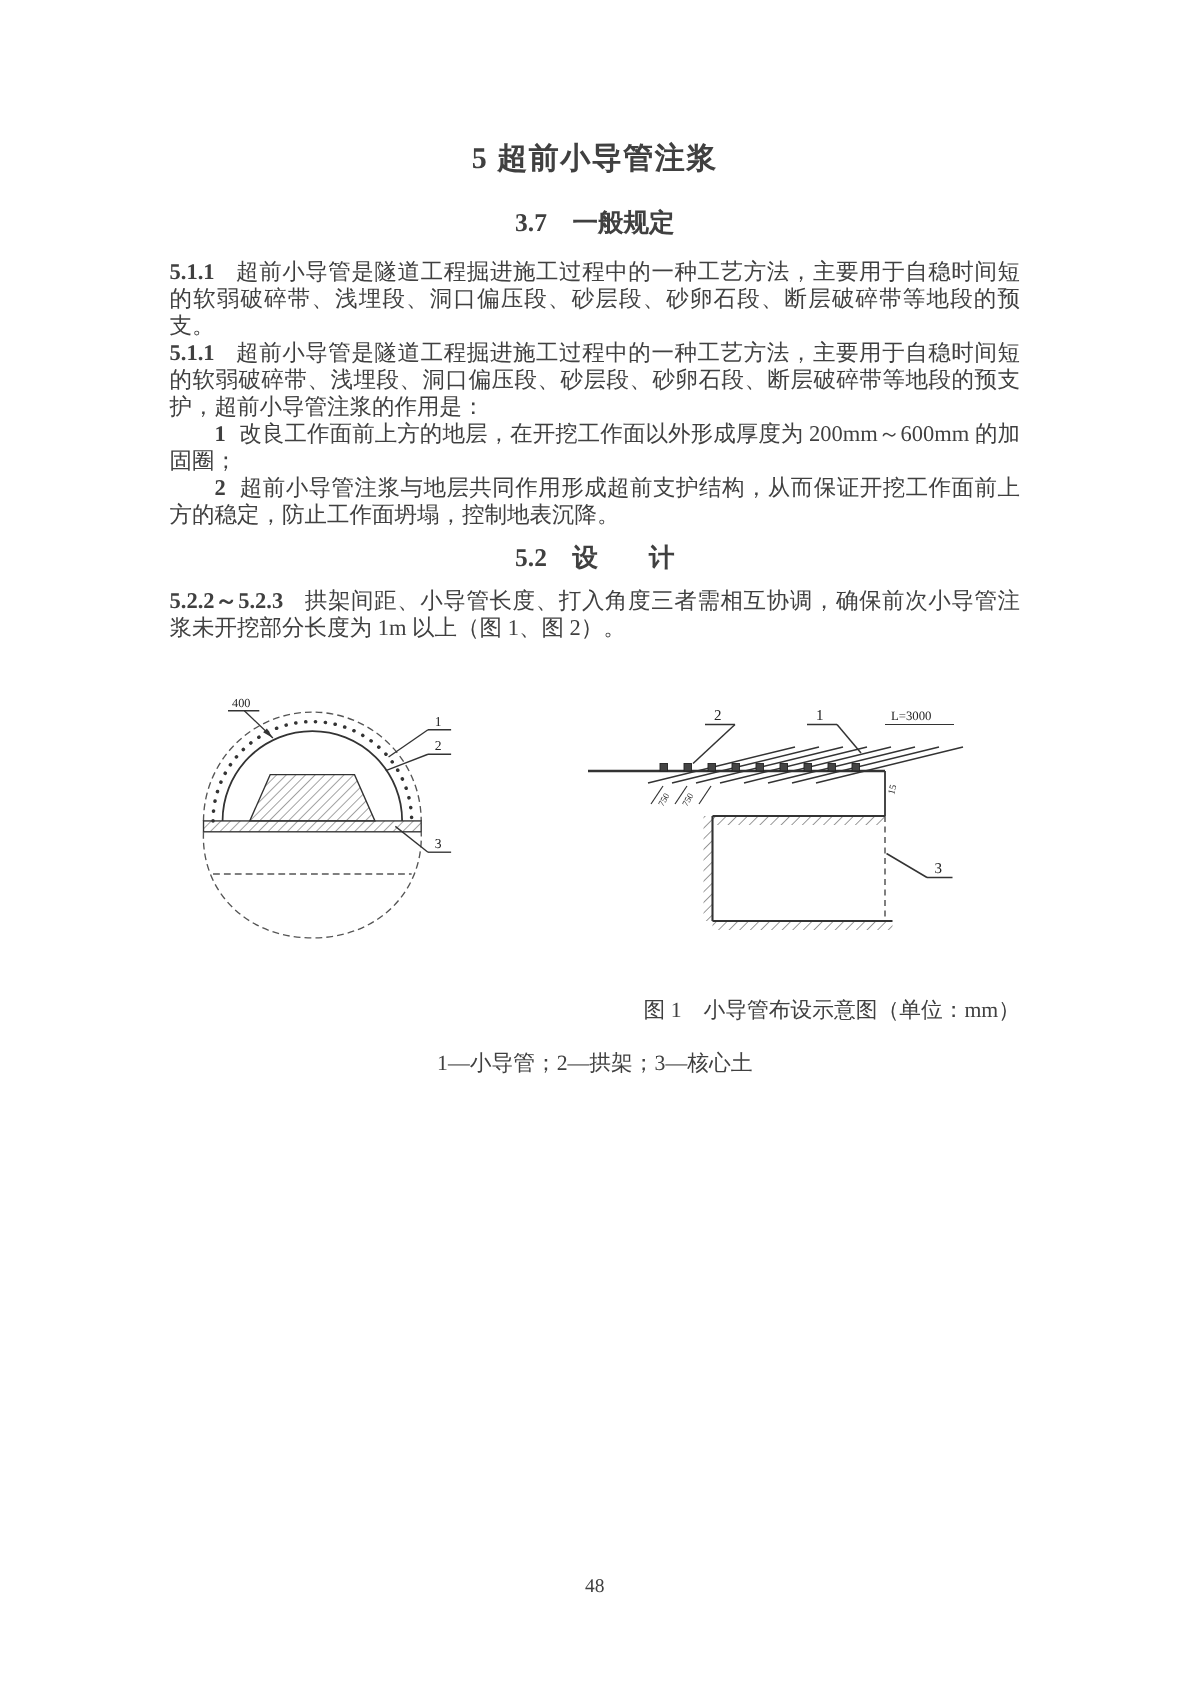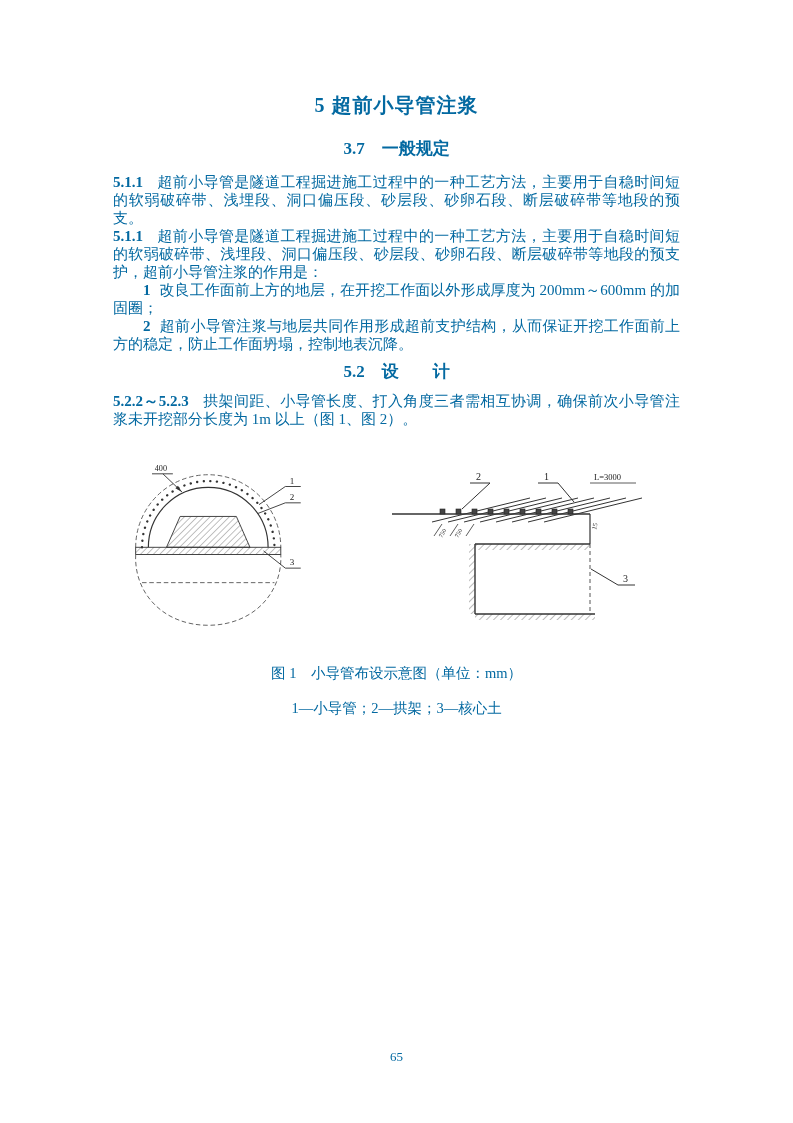--- a/index.html
+++ b/index.html
@@ -1,32 +1,32 @@
 <!DOCTYPE html>
 <html><head>
 <meta charset="utf-8">
 <style>
   * { margin: 0; padding: 0; box-sizing: border-box; }
   body { background: #ffffff; }
   .page {
     width: 793px; height: 1123px; background: #ffffff; position: relative;
-    font-family: "Liberation Serif", "DejaVu Serif", serif; color: #0369a1;
+    font-family: "Liberation Serif", "DejaVu Serif", serif; color: #404040;
     overflow: hidden; margin: 0 auto;
   }
   .content { padding: 92px 113px 0 113px; }
   .doc-title { text-align: center; font-size: 20px; font-weight: bold; letter-spacing: 1px; }
   .sec-heading { text-align: center; font-size: 17px; font-weight: bold; margin: 15px 0 9px 0; line-height: 30px; }
   .sec-heading.design { margin: 4px 0 5px 0; }
   .para { font-size: 15px; line-height: 18px; text-align: justify; }
   .para .plabel { font-weight: bold; padding-right: 14px; }
   .para.item { text-indent: 2em; }
   .para.item .plabel { padding-right: 9px; }
   .figure-row { display: flex; justify-content: center; align-items: flex-start; gap: 72px; margin-top: 22px; }
   .fig-right-wrap { margin-top: 14px; }
-  .fig-caption { text-align: center; font-size: 14.5px; margin-top: 14px; }
+  .fig-caption { text-align: right; font-size: 14.5px; margin-top: 14px; }
   .fig-legend { text-align: center; font-size: 14.5px; margin-top: 16px; }
   .page-number { position: absolute; left: 0; right: 0; bottom: 58px; text-align: center; font-size: 13px; }
   svg text { font-family: "Liberation Serif", "DejaVu Serif", serif; fill: #222; }
 </style>
 </head>
 <body>
 
 <div class="page">
   <div class="content">
 
@@ -173,14 +173,14 @@
         </g>
       </svg>
       </div>
     </div>
 
     <div class="fig-caption">图 1　小导管布设示意图（单位：mm）</div>
     <div class="fig-legend">1—小导管；2—拱架；3—核心土</div>
 
   </div>
 
-  <div class="page-number">65</div>
+  <div class="page-number">48</div>
 </div>
 
 </body></html>

